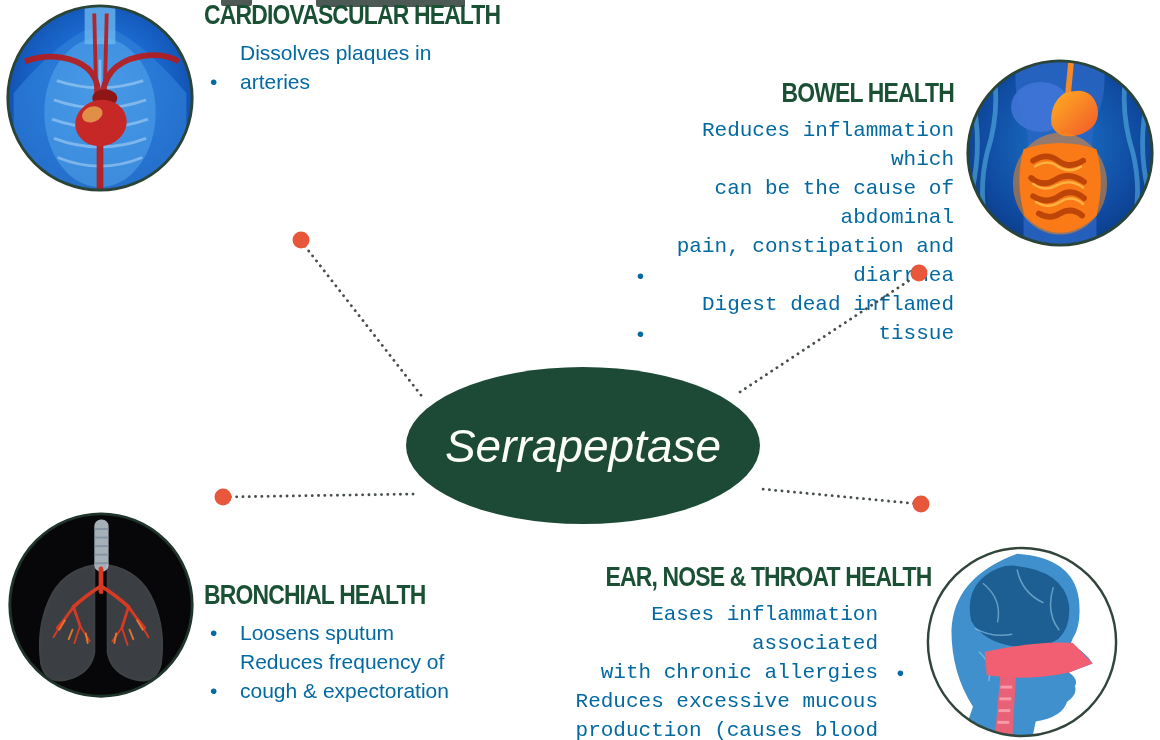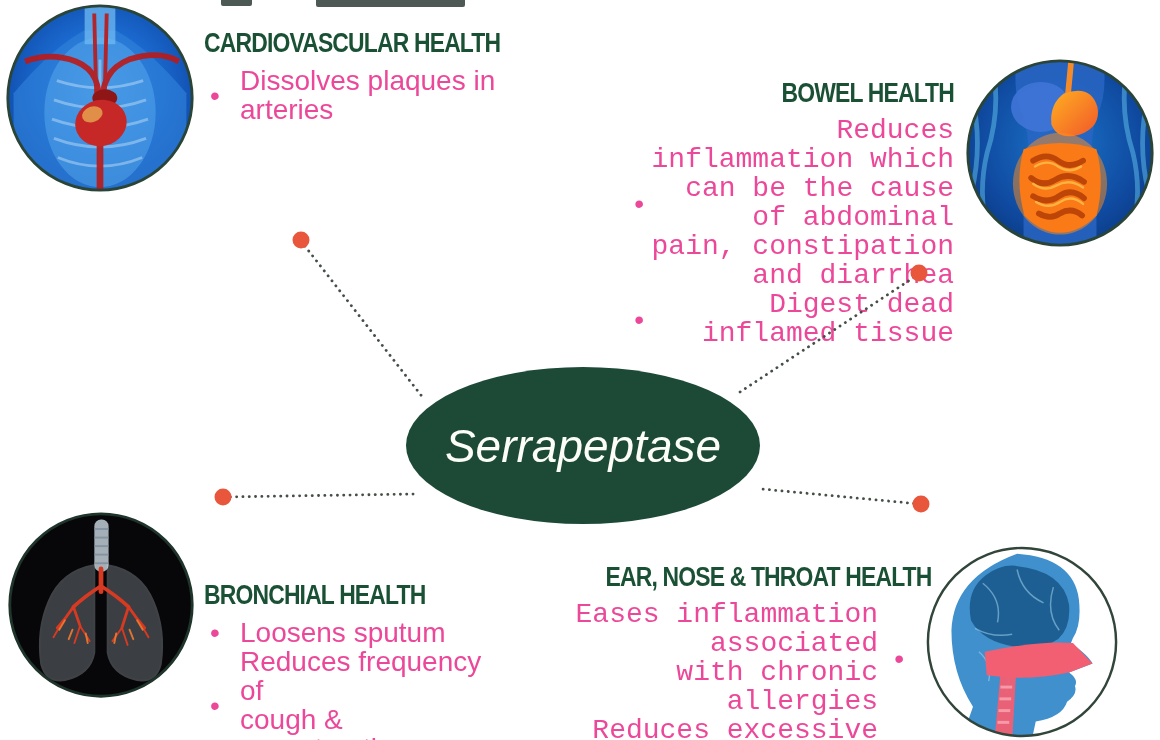--- a/index.html
+++ b/index.html
@@ -12,21 +12,21 @@
   .circle svg{display:block;}
   
   .section{position:absolute;}
   .sec-title{
     font-weight:bold;font-size:27px;letter-spacing:-1px;color:#1a5134;
     display:inline-block;transform:scaleX(.85);transform-origin:left center;
     white-space:nowrap;margin-bottom:7px;
   }
   .right .sec-title{transform-origin:right center;}
   .right{text-align:right;}
-  .b-row{display:flex;align-items:center;font-size:28px;line-height:29px;color:#ec4899;}
+  .b-row{display:flex;align-items:flex-end;font-size:21px;line-height:29px;color:#0369a1;}
   .b-dot{width:36px;flex:0 0 36px;padding-left:6px;box-sizing:border-box;}
   .b-dot::before{content:"\2022";}
   .b-dot-right{width:30px;flex:0 0 30px;text-align:right;padding-right:4px;box-sizing:border-box;}
   .b-dot-right::before{content:"\2022";}
   .b-text{flex:1;white-space:pre-line;}
   .align-r .b-text{text-align:right;font-family:Liberation Mono, monospace;}
   
   .ellipse{
     position:absolute;left:406px;top:367px;width:354px;height:157px;
     background:#1d4a36;border-radius:50%;
@@ -211,21 +211,21 @@
       <circle cx="919" cy="273" r="8.5"></circle>
       <circle cx="223" cy="497" r="8.5"></circle>
       <circle cx="921" cy="504" r="8.5"></circle>
     </g>
   </svg>
 
   <div class="ellipse">
     <div class="l1">Serrapeptase</div>
   </div>
 
-  <div class="section" style="left:204px;top:28px;width:312px;">
+  <div class="section" style="left:204px;top:0;width:312px;">
     <div class="sec-title">CARDIOVASCULAR HEALTH</div>
     <div class="b-row">
       <span class="b-dot"></span>
       <span class="b-text">Dissolves plaques in
 arteries</span>
     </div>
   </div>
 
   <div class="section right align-r" style="left:608px;top:78px;width:346px;">
     <div class="sec-title">BOWEL HEALTH</div>

